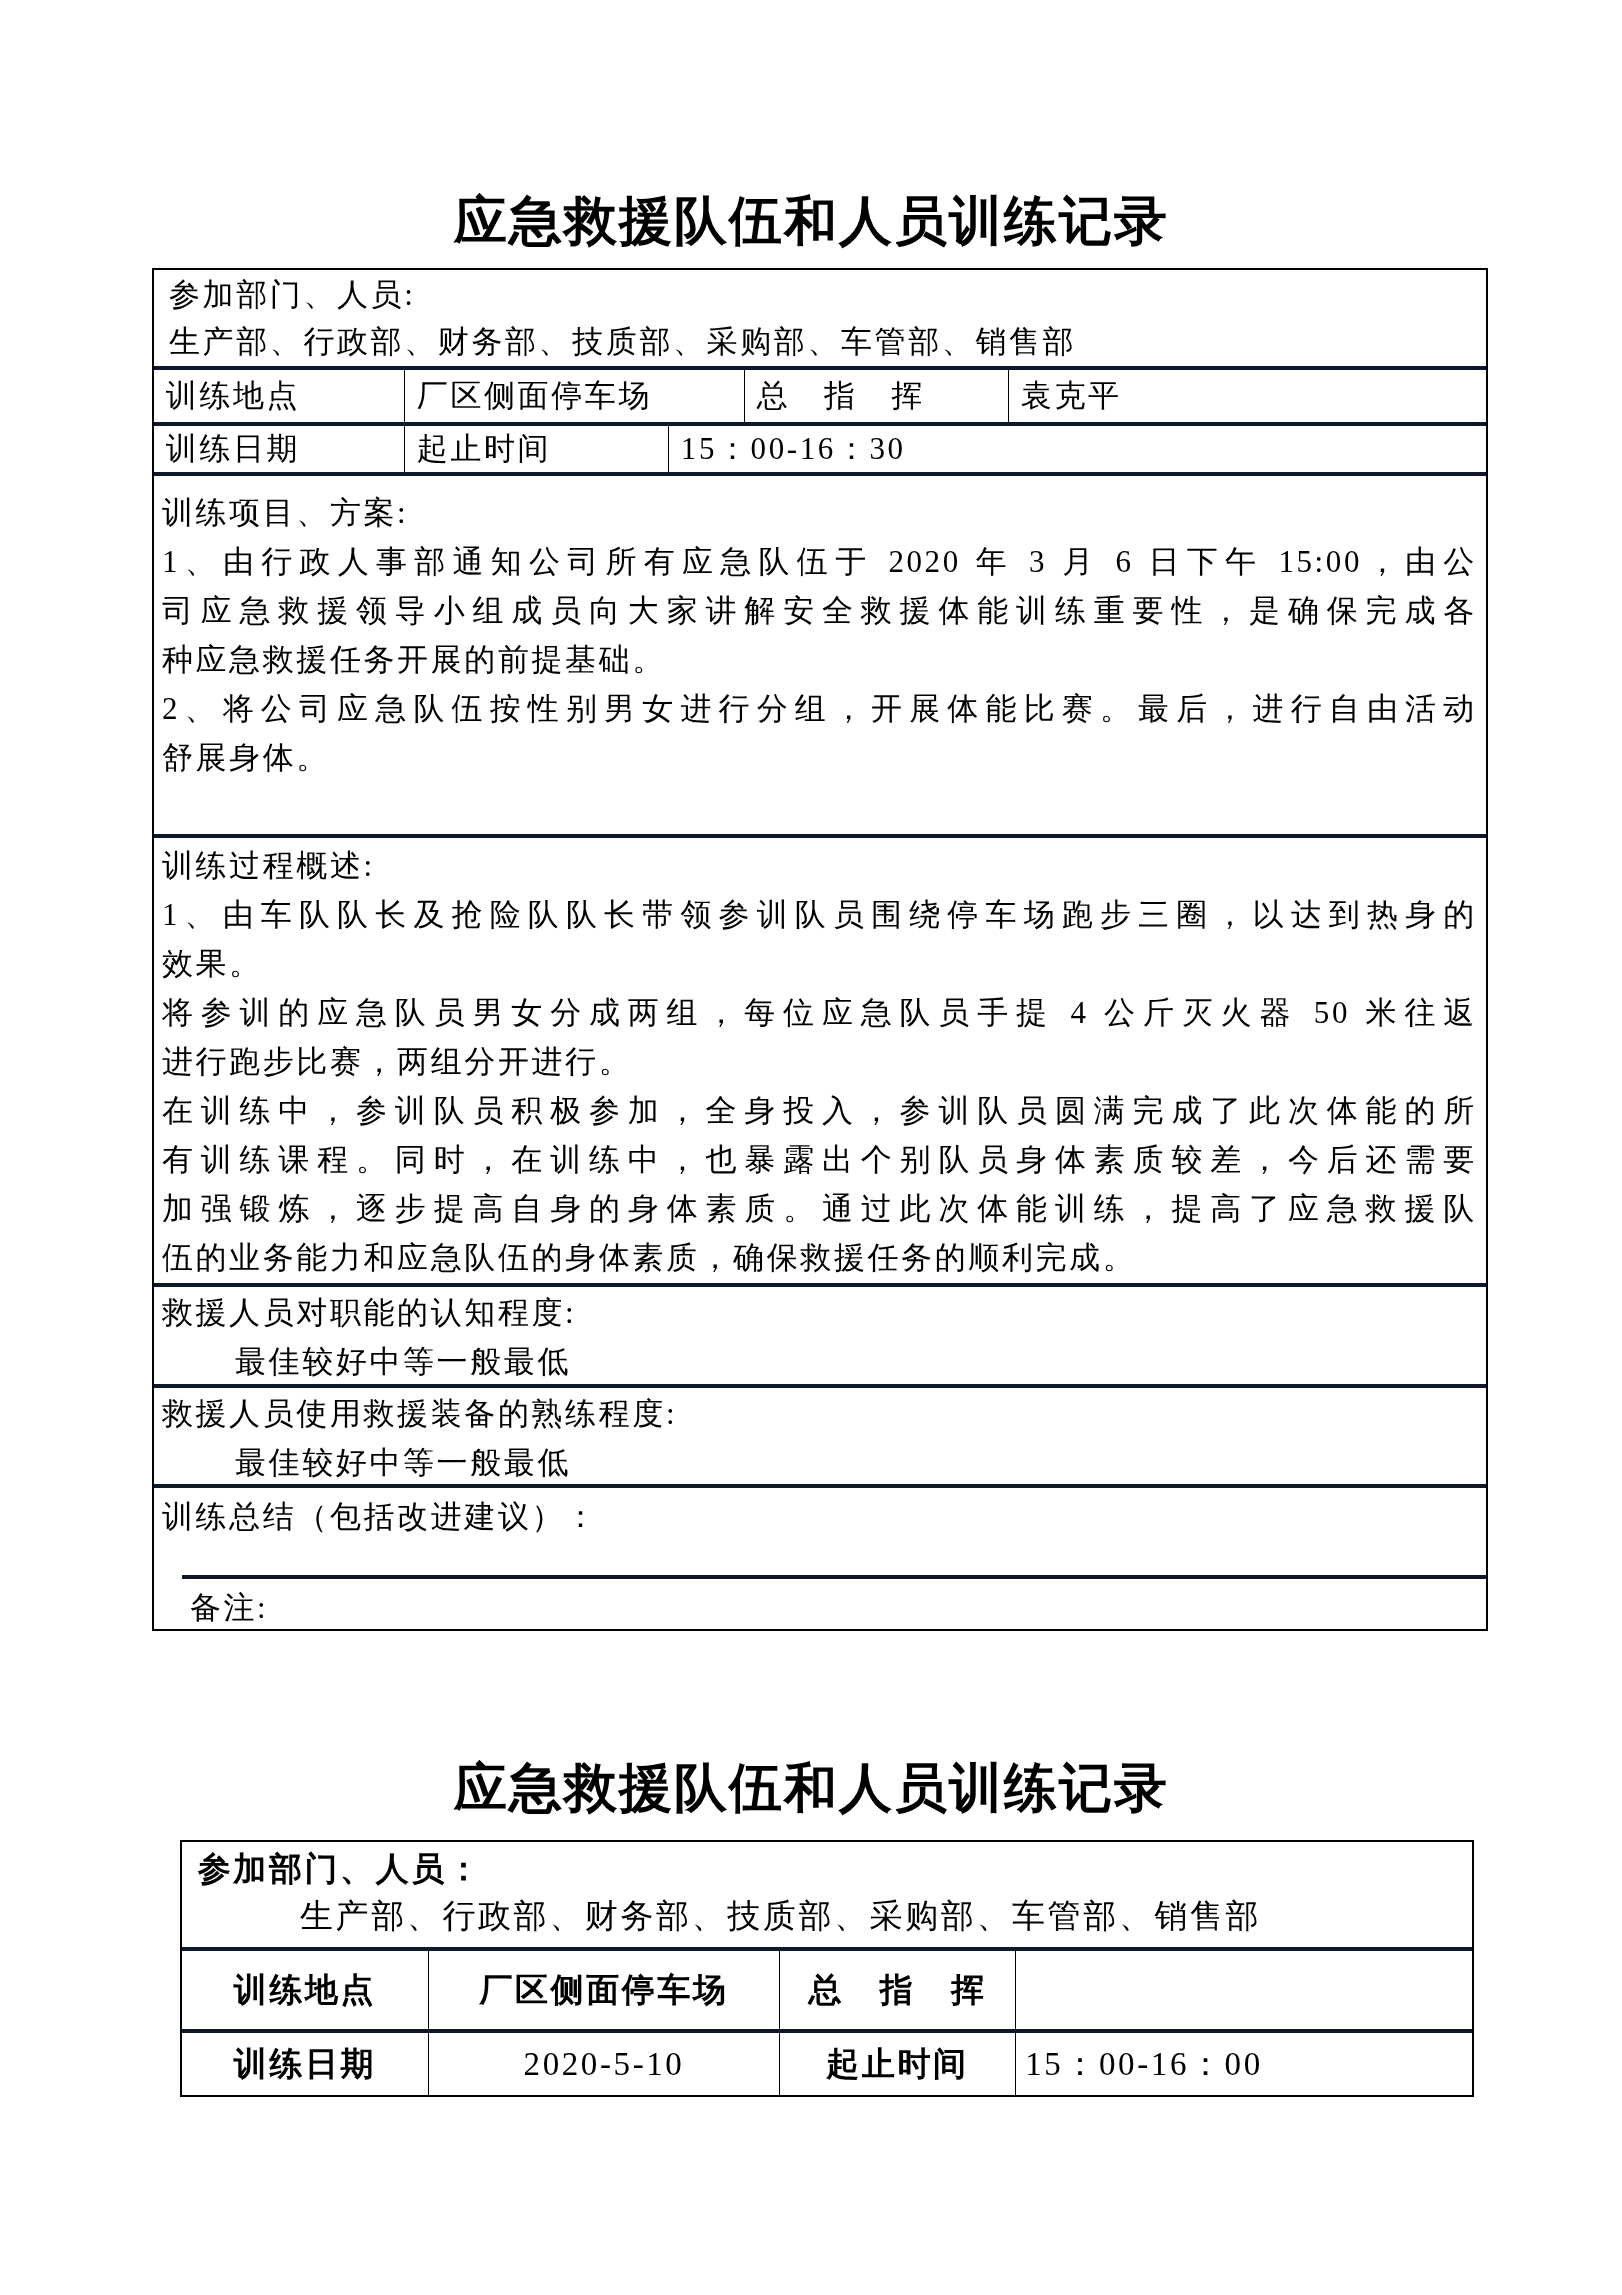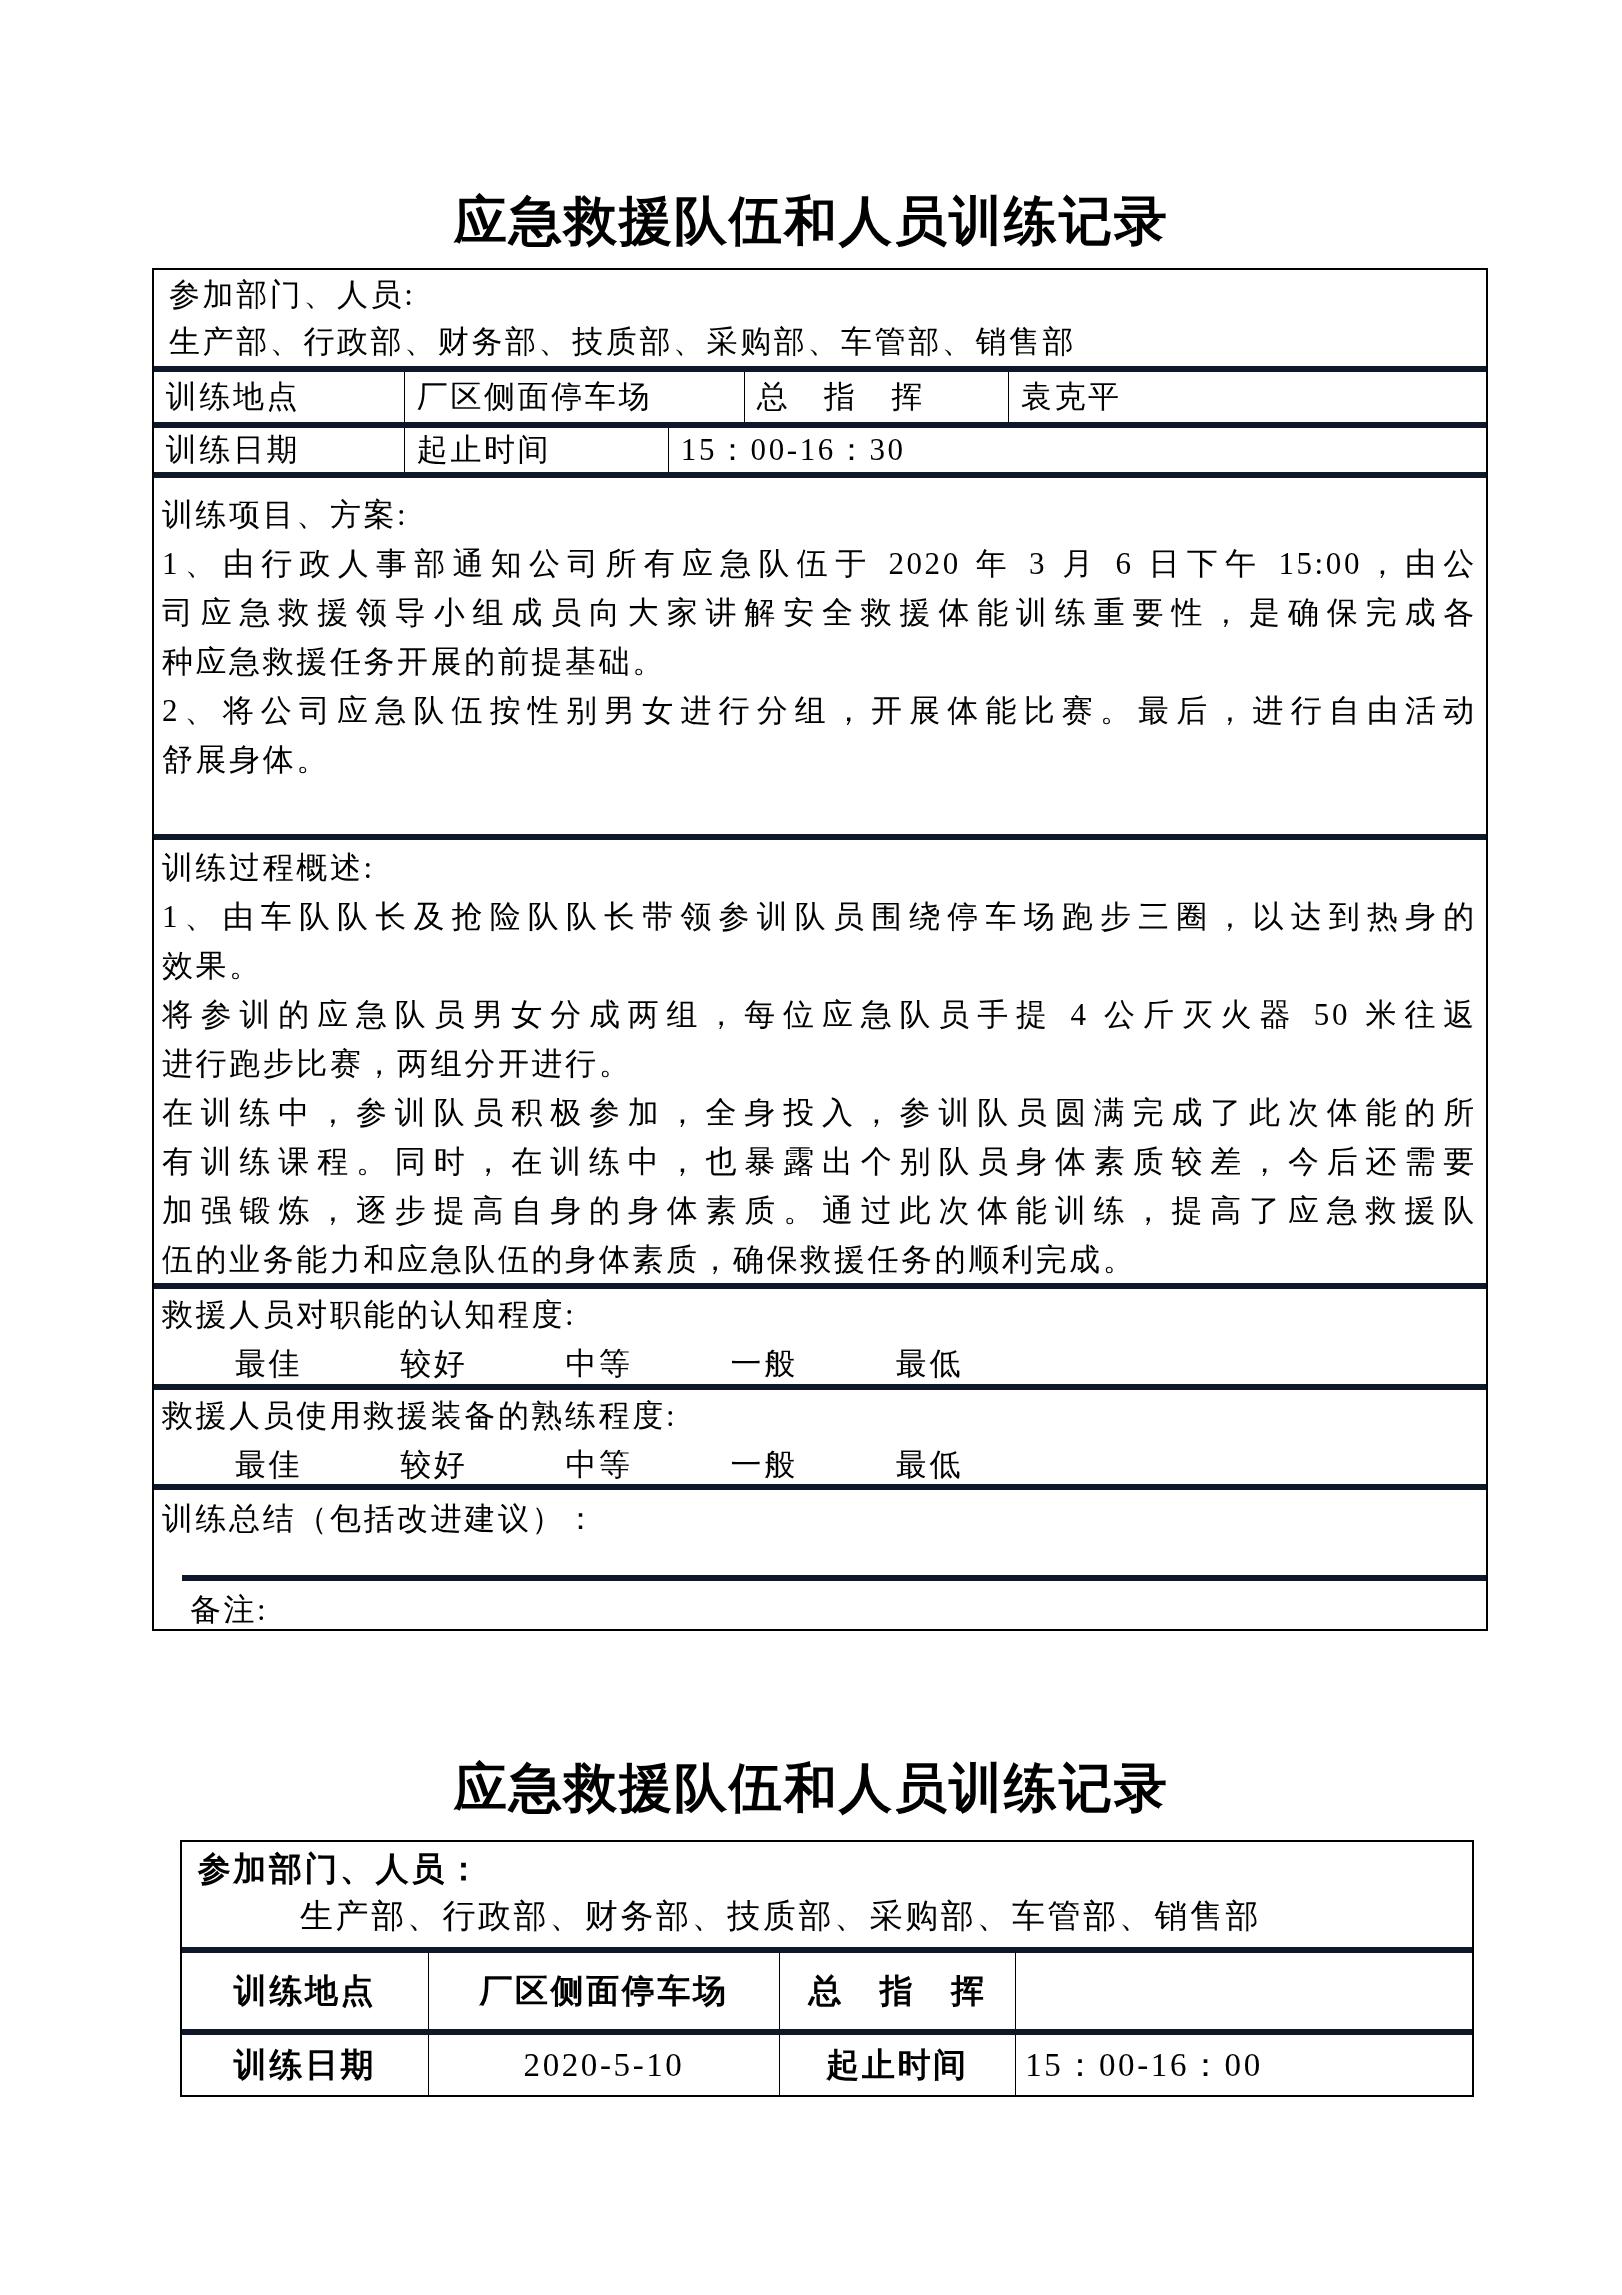--- a/index.html
+++ b/index.html
@@ -13,21 +13,21 @@
     position:absolute; left:0; width:1623px; text-align:center;
     font-weight:bold; font-size:53px; letter-spacing:2px; line-height:46px;
   }
   .t1-title { top:198px; }
   .t2-title { top:1765px; }
 
   .table { position:absolute; border:2.6px solid #000; background:#fff; }
   .tbl1 { left:152px; top:268px; width:1332px; }
   .tbl2 { left:180px; top:1840px; width:1290px; }
 
-  .row { box-sizing:border-box; border-top:6px solid #0f172a; overflow:hidden; }
+  .row { box-sizing:border-box; border-top:4px solid #0f172a; overflow:hidden; }
   .row:first-child { border-top:none; }
 
   .cells { display:flex; align-items:stretch; }
   .cell {
     box-sizing:border-box; border-left:1.3px solid #000;
     display:flex; align-items:center; padding-left:11.8px;
   }
   .cell:first-child { border-left:none; }
 
   
@@ -43,21 +43,21 @@
   .r9 { height:54px; padding-top:3.9px;margin-left:28px; }
 
   .line { padding-left:7.9px; line-height:49px; }
   .fill { text-align:justify; text-align-last:justify; padding-right:9.2px; }
 
   .tbl1 .c1 { width:250px; }
   .tbl1 .c2 { width:340px; }
   .tbl1 .c3 { width:264px; }
   .tbl1 .c4 { flex:1; }
 
-  .options { display:flex; gap:98px; padding-left:81px; line-height:49px; }
+  .options { display:flex; padding-left:81px; line-height:49px; }
 
   
   .tbl2 { font-size:33px; }
   .q1 { height:105px; padding-top:3.9px; }
   .q1 .line { line-height:47px; padding-left:15.7px; }
   .q1 .indent { padding-left:118px; }
   .q2 { height:82px; }
   .q3 { height:66px; }
   .tbl2 .c1 { width:246px; justify-content:center; padding-left:0; }
   .tbl2 .c2 { width:351px; justify-content:center; padding-left:0; }

